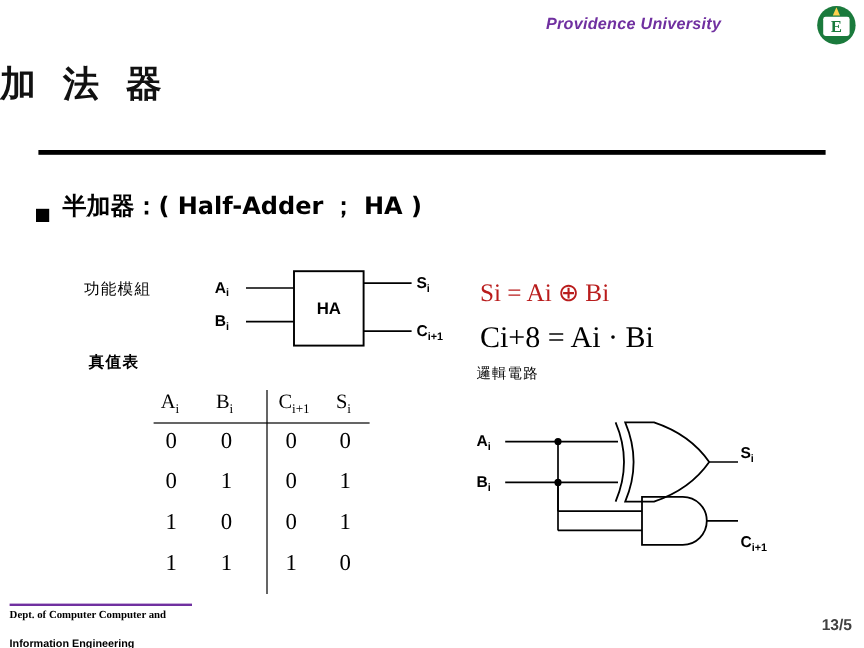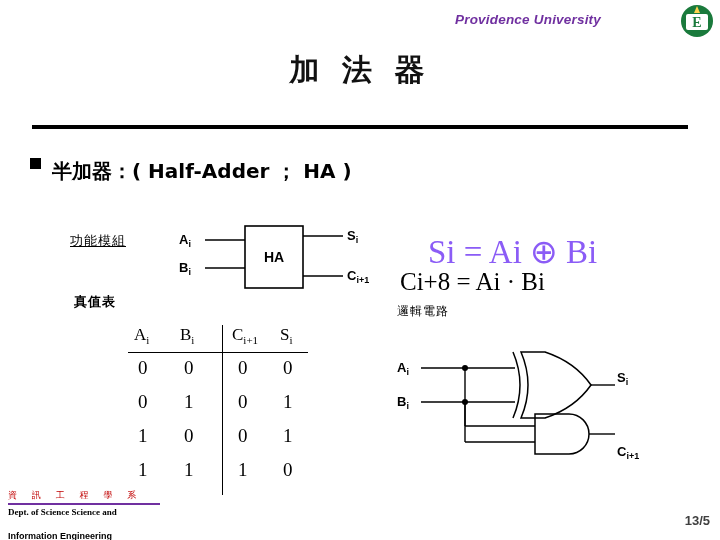--- a/index.html
+++ b/index.html
@@ -38,42 +38,42 @@
     left: 680px;
     top: 4px;
     width: 34px;
     height: 34px;
   }
   .title {
     position: absolute;
     left: 0;
     top: 50px;
     width: 720px;
-    text-align: center;
+    text-align: left;
     font-size: 30px;
     font-weight: bold;
     color: #111111;
     letter-spacing: 6px;
     font-family: "DejaVu Sans", sans-serif;
   }
   .rule {
     position: absolute;
     left: 32px;
     top: 125px;
     width: 656px;
     height: 0;
     border-top: 4px solid #000000;
   }
   
   .bullet-row {
     position: absolute;
     left: 30px;
     top: 158px;
     display: flex;
-    align-items: flex-start;
+    align-items: flex-end;
   }
   .bullet-marker {
     width: 11px;
     height: 11px;
     background: #000000;
     margin-right: 11px;
   }
   .bullet-text {
     font-size: 20px;
     font-weight: bold;
@@ -83,21 +83,20 @@
   }
   
   .label-func {
     position: absolute;
     left: 70px;
     top: 232px;
     font-size: 13px;
     color: #000000;
     font-family: "DejaVu Sans", sans-serif;
     letter-spacing: 1px;
-    text-decoration: underline;
   }
   .label-truth {
     position: absolute;
     left: 74px;
     top: 293px;
     font-size: 13px;
     color: #000000;
     font-family: "DejaVu Sans", sans-serif;
     letter-spacing: 1px;
     font-weight: bold;
@@ -117,25 +116,24 @@
     left: 175px;
     top: 218px;
     width: 200px;
     height: 82px;
   }
   
   .eq1 {
     position: absolute;
     left: 400px;
     top: 232px;
-    font-size: 33px;
-    color: #8b5cf6;
+    font-size: 21px;
+    color: #b91c1c;
     font-family: "Liberation Serif", serif;
     white-space: nowrap;
-    margin-left: 28px;
   }
   .eq2 {
     position: absolute;
     left: 400px;
     top: 268px;
     font-size: 25px;
     color: #000000;
     font-family: "Liberation Serif", serif;
     white-space: nowrap;
   }
@@ -348,19 +346,18 @@
     </g>
     <line x1="196" y1="47" x2="220" y2="47" stroke="#000" stroke-width="1.4"></line>
 
     <g>
       <path d="M140 76 L174 76 A20 20 0 0 1 174 116 L140 116 Z" fill="none" stroke="#000" stroke-width="1.5"></path>
     </g>
     <line x1="194" y1="96" x2="220" y2="96" stroke="#000" stroke-width="1.4"></line>
     <line x1="220" y1="96" x2="220" y2="112" stroke="#000" stroke-width="0"></line>
   </svg>
 
-  <div class="footer-cn">資 訊 工 程 學 系</div>
   <div class="footer-line"></div>
-  <div class="footer-en1">Dept. of Science Science and</div>
+  <div class="footer-en1">Dept. of Computer Computer and</div>
   <div class="footer-en2">Information Engineering</div>
   <div class="pagenum">13/5</div>
 
 </div>
 
 </body></html>

